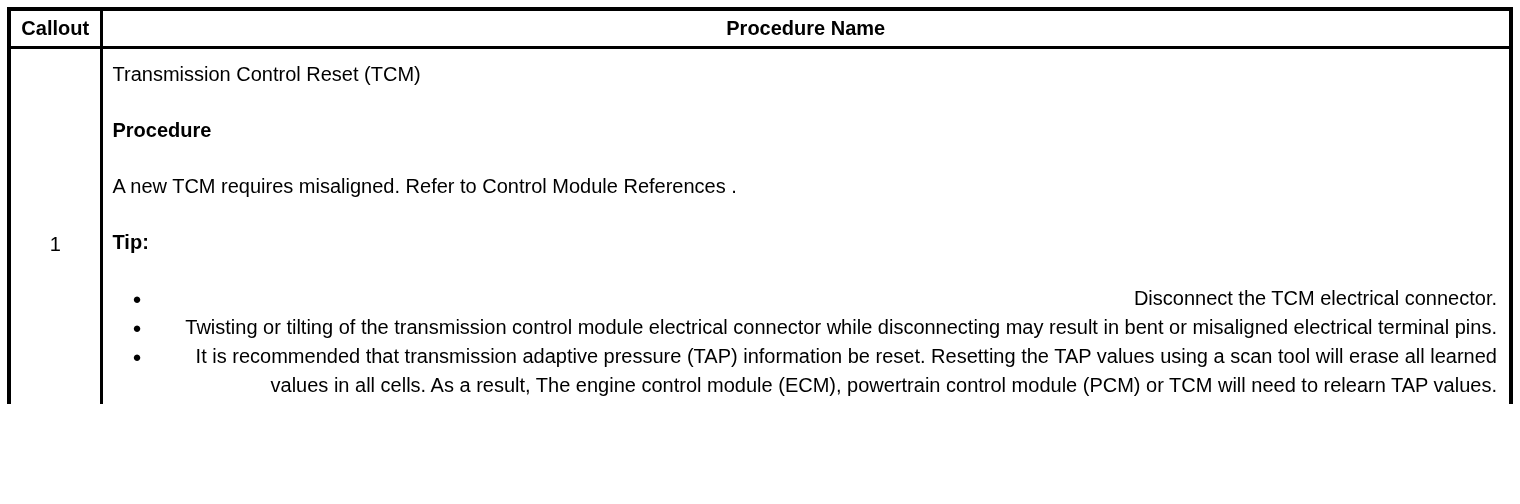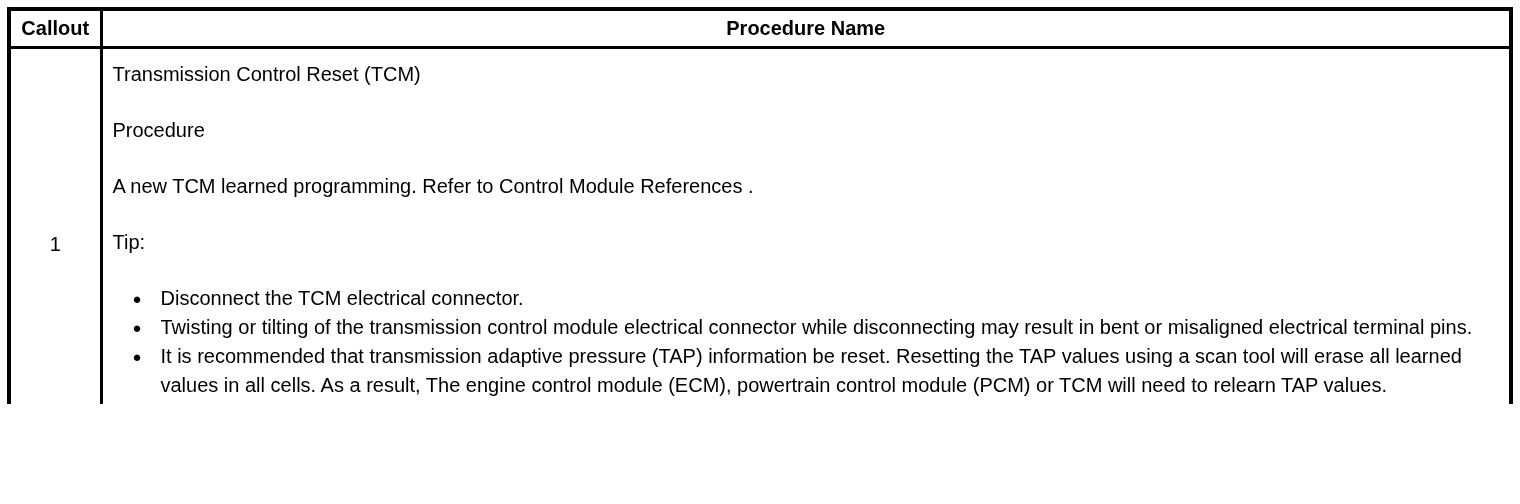--- a/index.html
+++ b/index.html
@@ -49,31 +49,32 @@
   }
   td.component-cell {
     vertical-align: top;
     padding: 11px 12px 12px 10px;
     line-height: 29px;
   }
   td.component-cell p {
     margin: 0 0 27px 0;
   }
   td.component-cell p.bold-heading {
-    font-weight: normal;
+    font-weight: bold;
   }
   ul.tip-list {
     margin: 0;
     padding: 0 0 0 48px;
     list-style: none;
   }
   ul.tip-list li {
     position: relative;
     margin: 0;
     line-height: 29px;
+    text-align: right;
   }
   ul.tip-list li::before {
     content: "\25CF";
     position: absolute;
     left: -28px;
     top: 0;
     font-size: 15px;
     line-height: 29px;
   }
 </style>
@@ -91,21 +92,21 @@
         <th>Callout</th>
         <th>Procedure Name</th>
       </tr>
     </thead>
     <tbody>
       <tr>
         <td class="callout-cell">1</td>
         <td class="component-cell">
           <p>Transmission Control Reset (TCM)</p>
           <p class="bold-heading">Procedure</p>
-          <p>A new TCM learned programming. Refer to Control Module References .</p>
+          <p>A new TCM requires misaligned. Refer to Control Module References .</p>
           <p class="bold-heading">Tip:</p>
           <ul class="tip-list">
             <li>Disconnect the TCM electrical connector.</li>
             <li>Twisting or tilting of the transmission control module electrical connector while disconnecting may result in bent or misaligned electrical terminal pins.</li>
             <li>It is recommended that transmission adaptive pressure (TAP) information be reset. Resetting the TAP values using a scan tool will erase all learned values in all cells. As a result, The engine control module (ECM), powertrain control module (PCM) or TCM will need to relearn TAP values. Transmission performance may be affected as new TAP values are learned. Reset the TAP values. Refer to Transmission Adaptive Functions .</li>
           </ul>
         </td>
       </tr>
     </tbody>
   </table>

